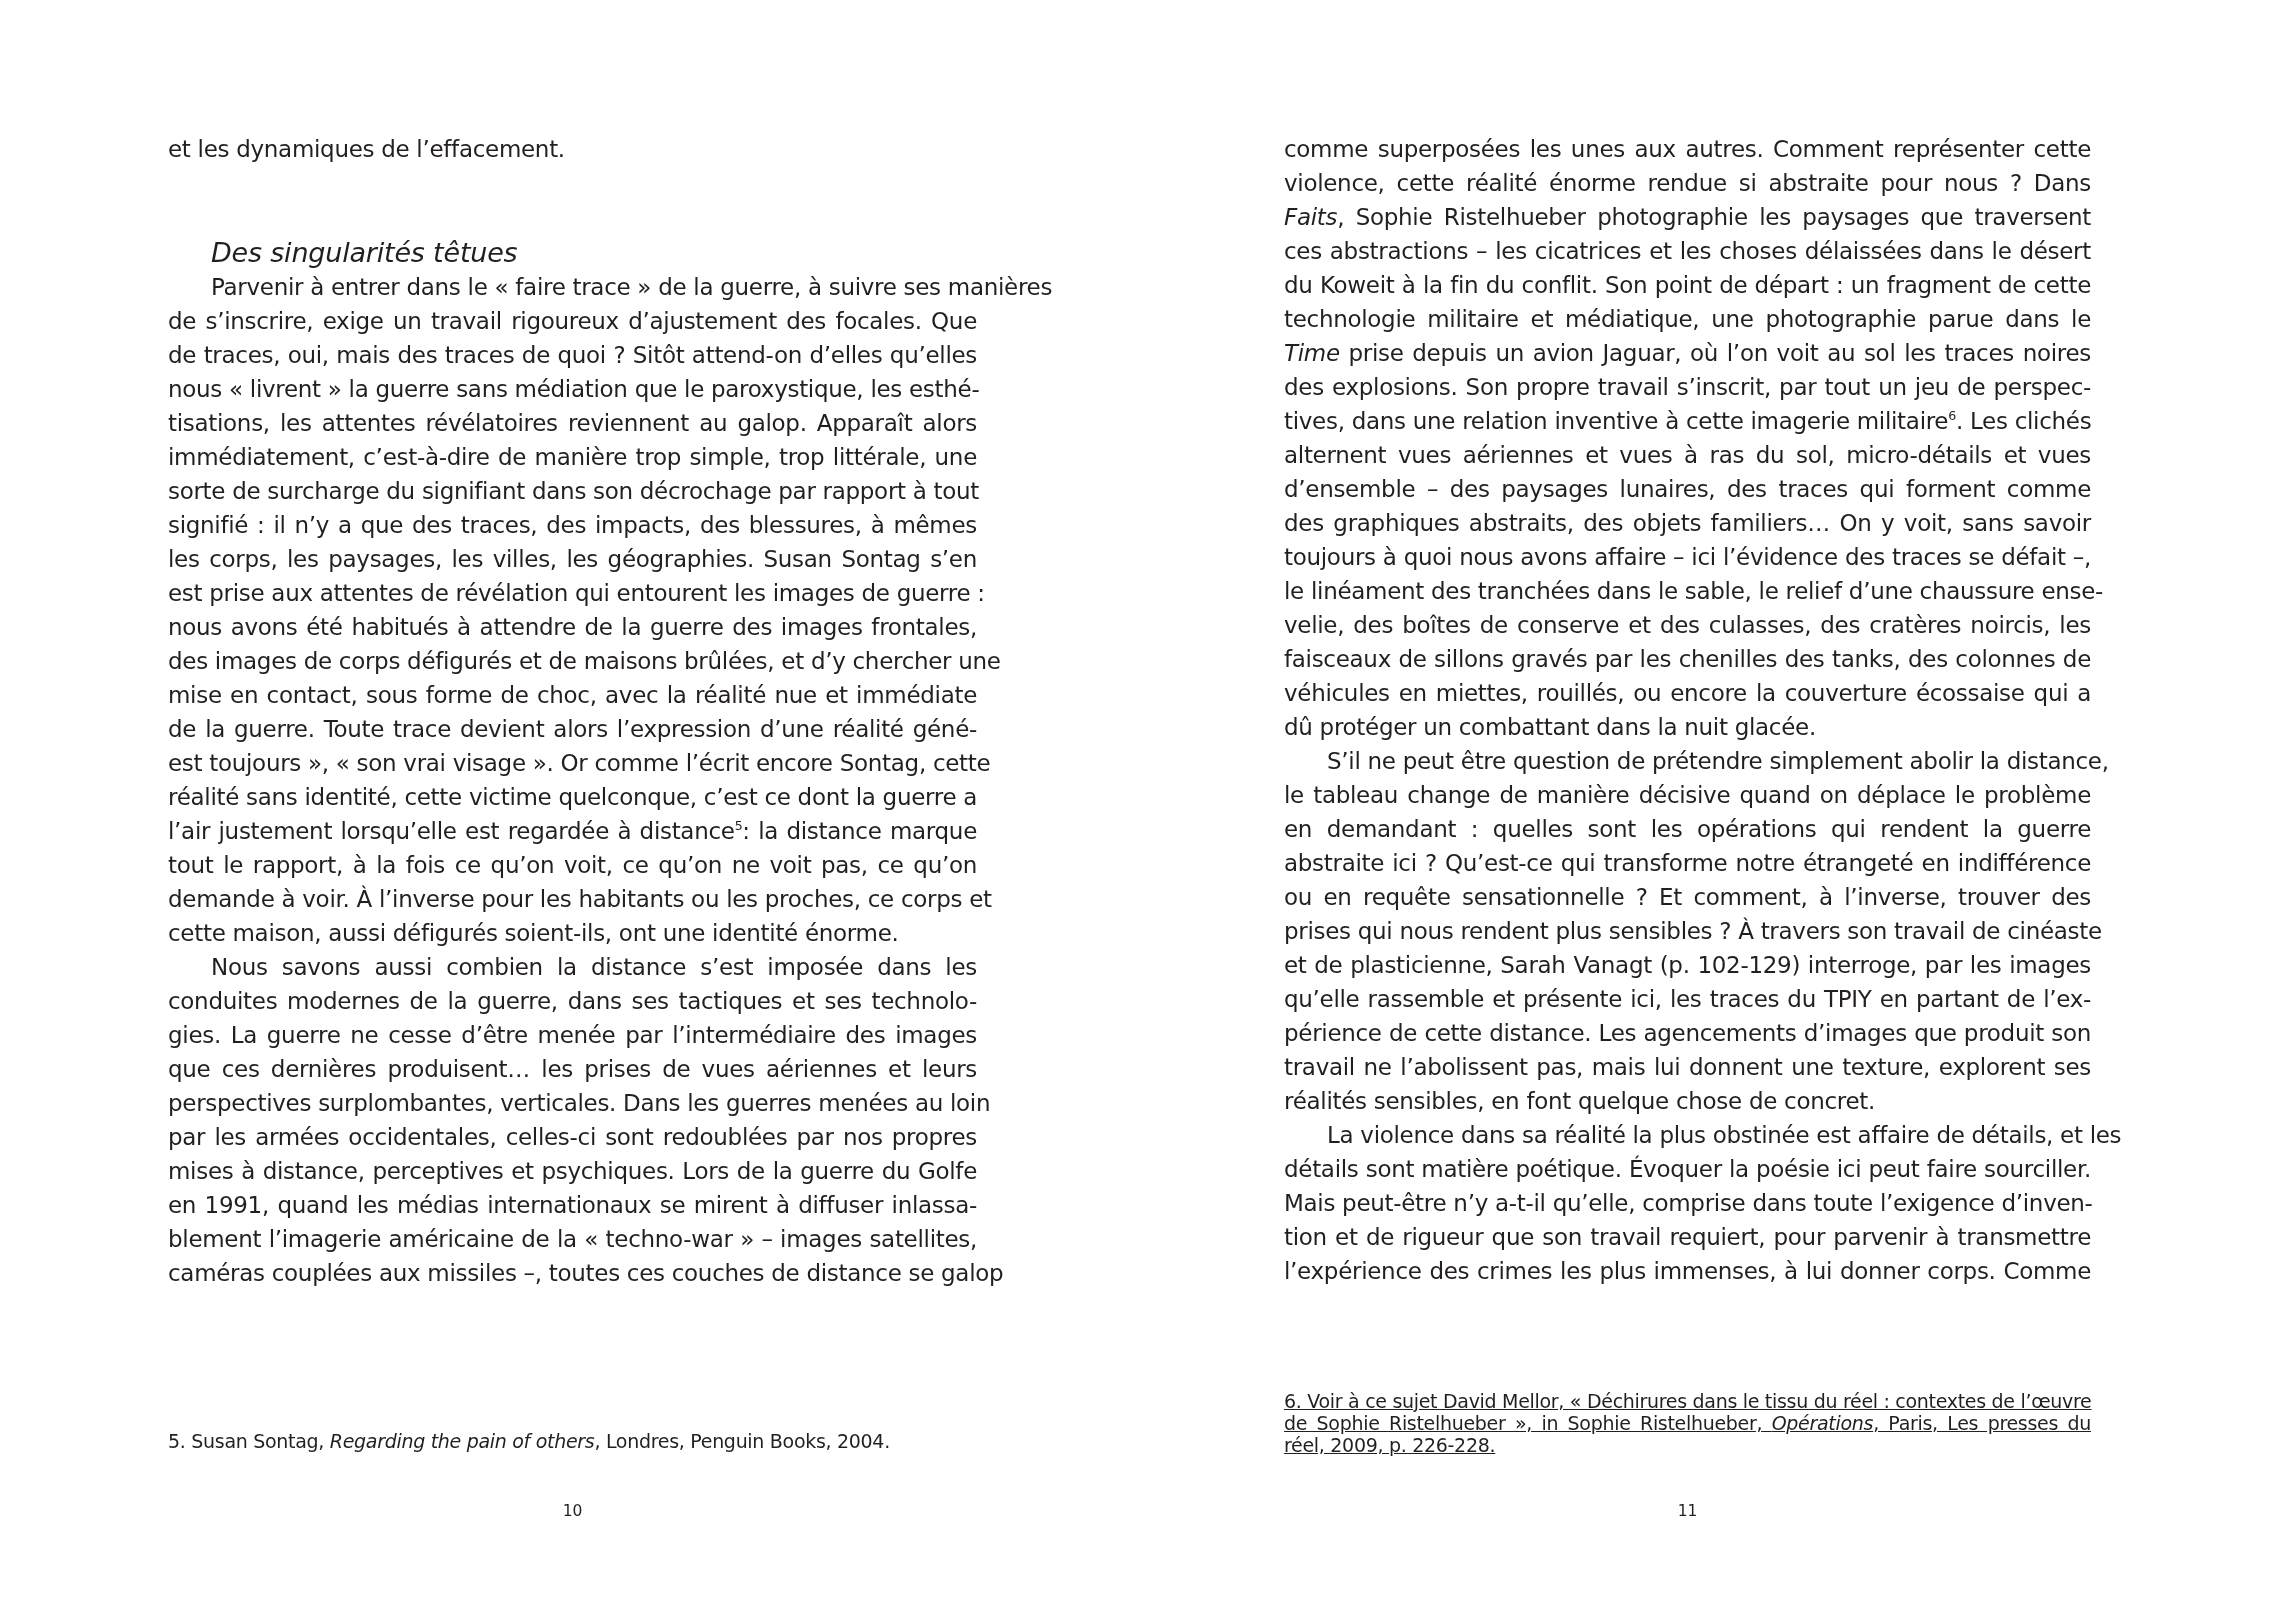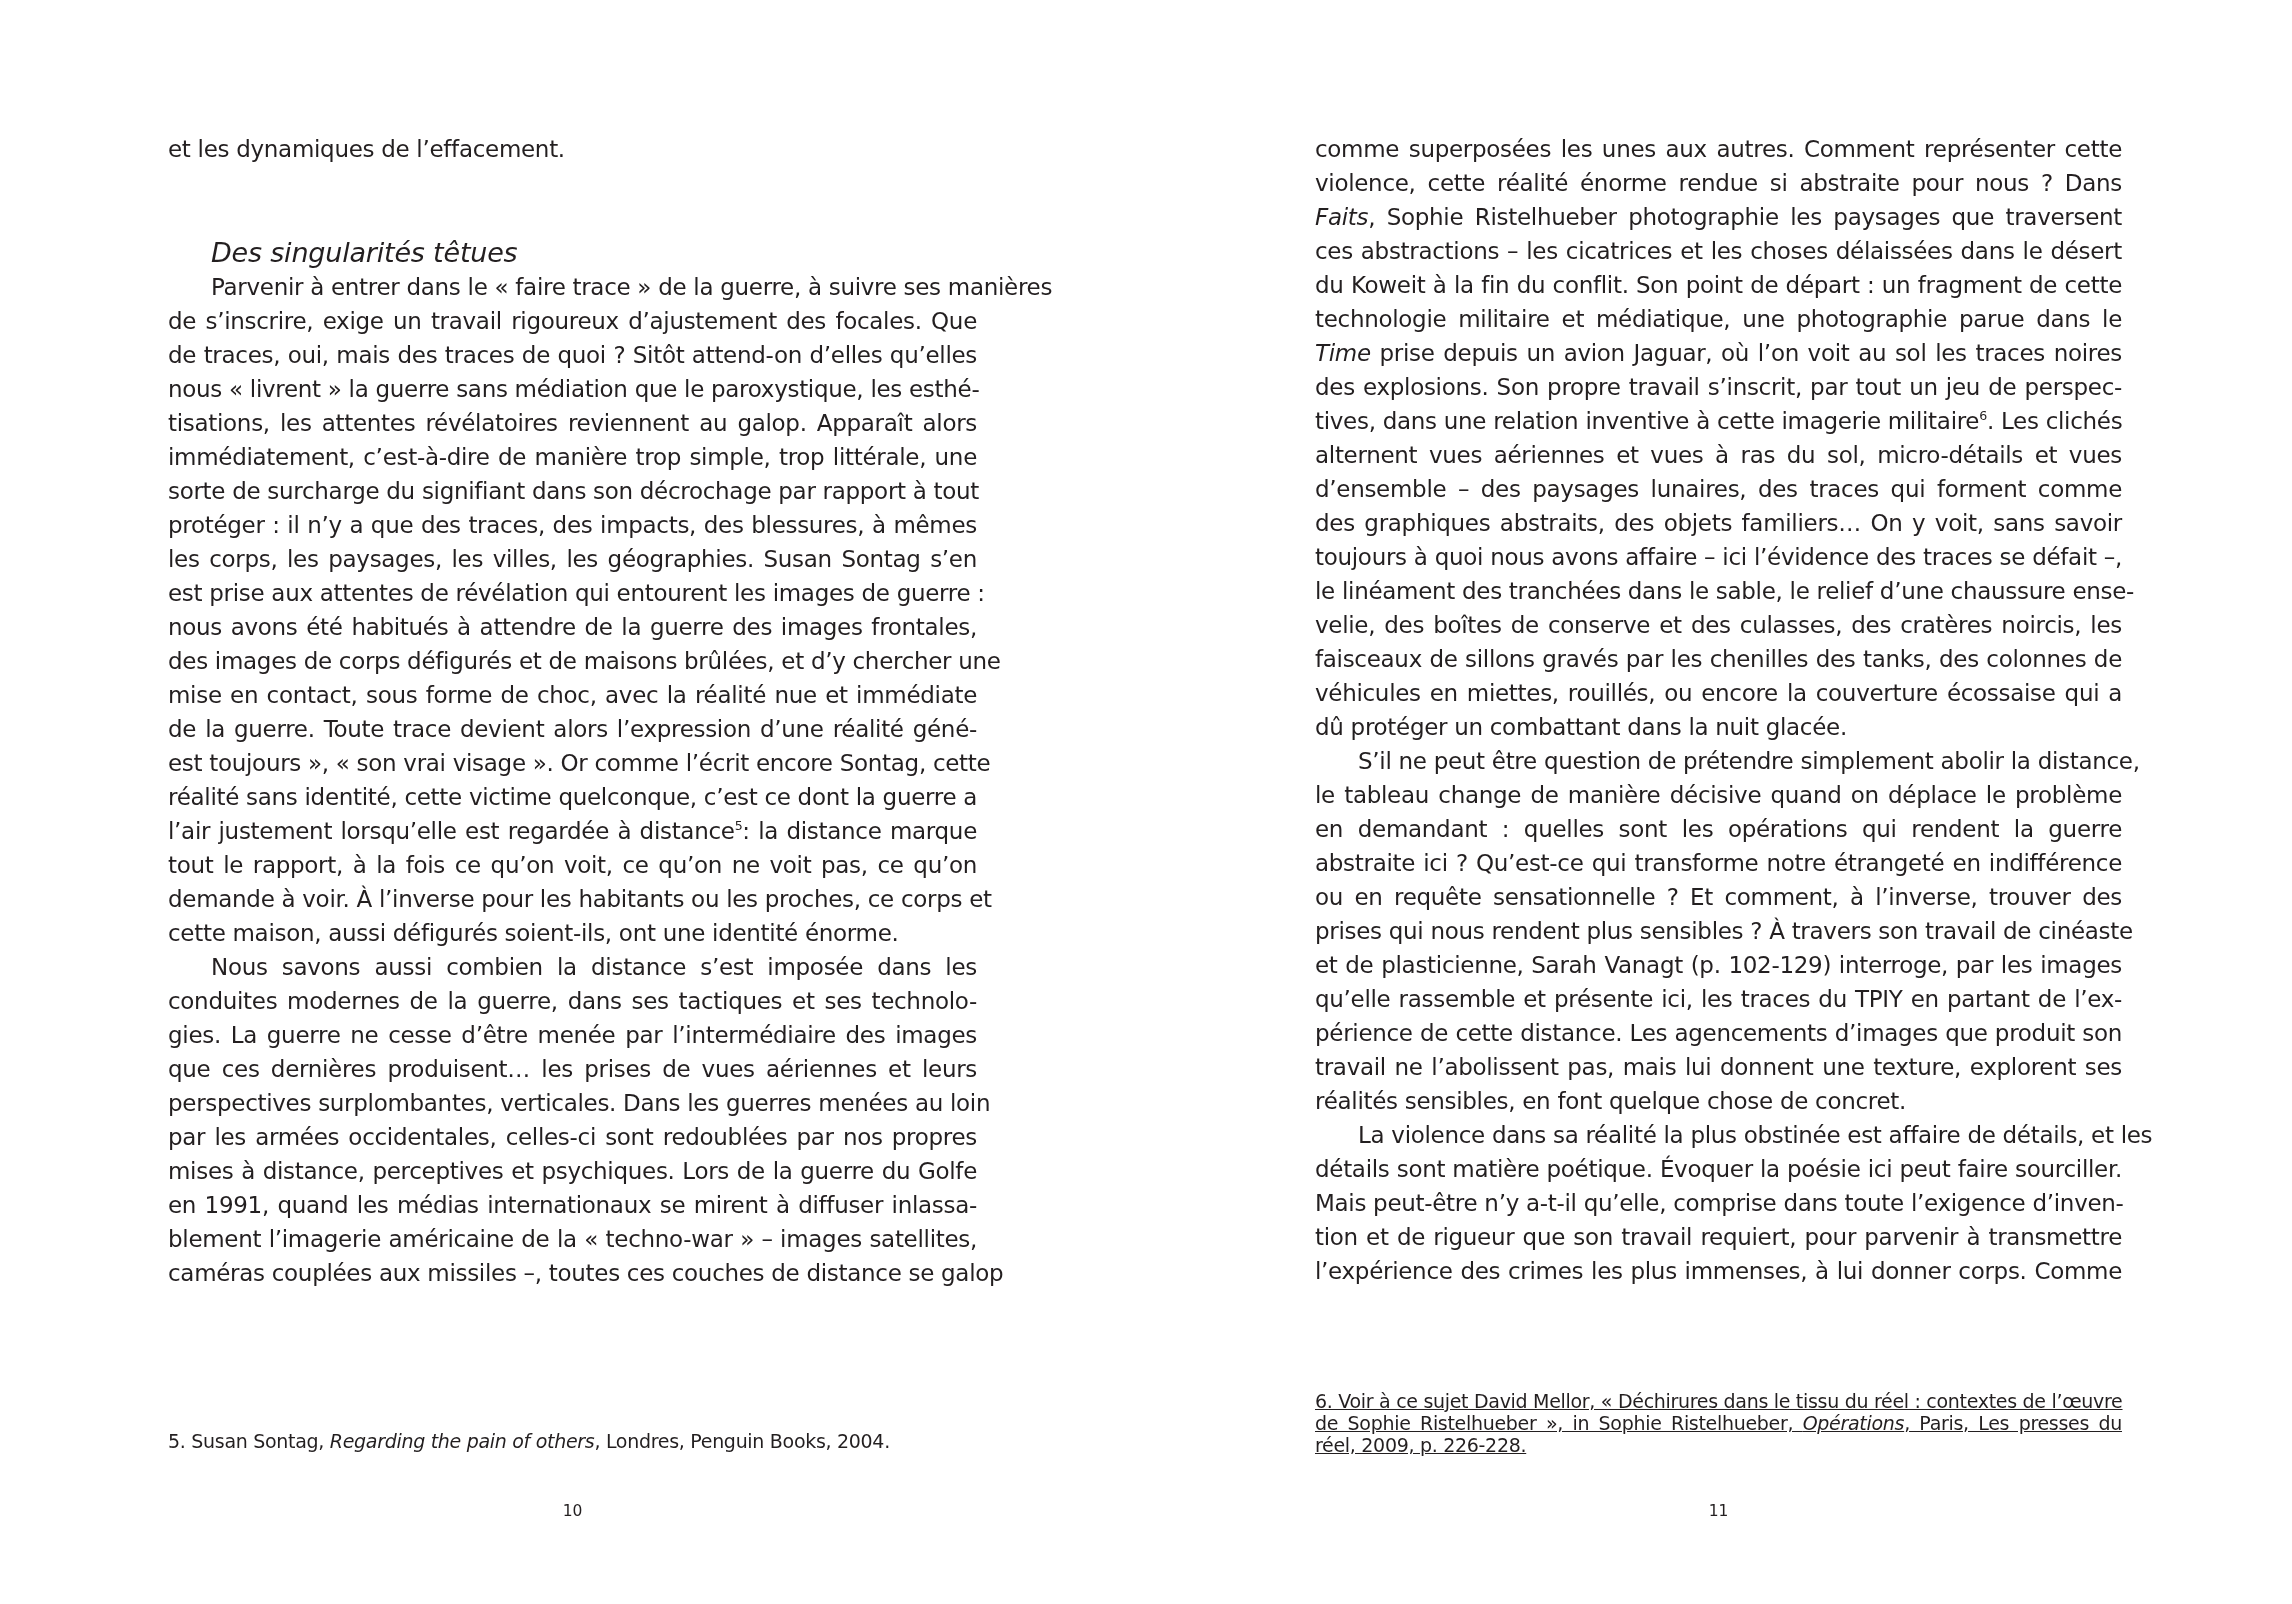--- a/index.html
+++ b/index.html
@@ -1,20 +1,20 @@
 <!DOCTYPE html>
 <html><head>
 <meta charset="utf-8">
 <style>
   html, body { margin: 0; padding: 0; background: #ffffff; }
   body { width: 2292px; height: 1604px; position: relative; overflow: hidden;
          font-family: "DejaVu Sans", sans-serif; color: #231f20; }
   .page { position: absolute; top: 0; height: 1604px; }
   .page.left { left: 0; width: 1146px; }
-  .page.right { left: 1146px; width: 1146px; }
+  .page.right { left: 1115px; width: 1146px; }
   .col { position: absolute; }
   .left .col { left: 168px; width: 809px; }
   .right .col { left: 169px; width: 807px; }
   .body-text { font-size: 23px; line-height: 34px; letter-spacing: -0.3px; }
   .line { display: block; height: 34px; white-space: nowrap; overflow: visible;
           text-align: justify; text-align-last: justify; }
   .line.last { text-align-last: left; }
   .line.indent { text-indent: 43px; }
   .heading { font-style: italic; font-size: 27px; line-height: 34px; text-indent: 43px;
              letter-spacing: -0.2px; display: block; height: 34px; }
@@ -36,21 +36,21 @@
     <div style="height:70px"></div>
     <div class="heading">Des singularités têtues</div>
     <div id="left-p2">
         <span class="line indent">Parvenir à entrer dans le « faire trace » de la guerre, à suivre ses manières</span>
         <span class="line">de s’inscrire, exige un travail rigoureux d’ajustement des focales. Que</span>
         <span class="line">de traces, oui, mais des traces de quoi ? Sitôt attend-on d’elles qu’elles</span>
         <span class="line">nous « livrent » la guerre sans médiation que le paroxystique, les esthé-</span>
         <span class="line">tisations, les attentes révélatoires reviennent au galop. Apparaît alors</span>
         <span class="line">immédiatement, c’est-à-dire de manière trop simple, trop littérale, une</span>
         <span class="line">sorte de surcharge du signifiant dans son décrochage par rapport à tout</span>
-        <span class="line">protéger : il n’y a que des traces, des impacts, des blessures, à mêmes</span>
+        <span class="line">signifié : il n’y a que des traces, des impacts, des blessures, à mêmes</span>
         <span class="line">les corps, les paysages, les villes, les géographies. Susan Sontag s’en</span>
         <span class="line">est prise aux attentes de révélation qui entourent les images de guerre :</span>
         <span class="line">nous avons été habitués à attendre de la guerre des images frontales,</span>
         <span class="line">des images de corps défigurés et de maisons brûlées, et d’y chercher une</span>
         <span class="line">mise en contact, sous forme de choc, avec la réalité nue et immédiate</span>
         <span class="line">de la guerre. Toute trace devient alors l’expression d’une réalité géné-</span>
         <span class="line">est toujours », « son vrai visage ». Or comme l’écrit encore Sontag, cette</span>
         <span class="line">réalité sans identité, cette victime quelconque, c’est ce dont la guerre a</span>
         <span class="line">l’air justement lorsqu’elle est regardée à distance<sup>5</sup>: la distance marque</span>
         <span class="line">tout le rapport, à la fois ce qu’on voit, ce qu’on ne voit pas, ce qu’on</span>

